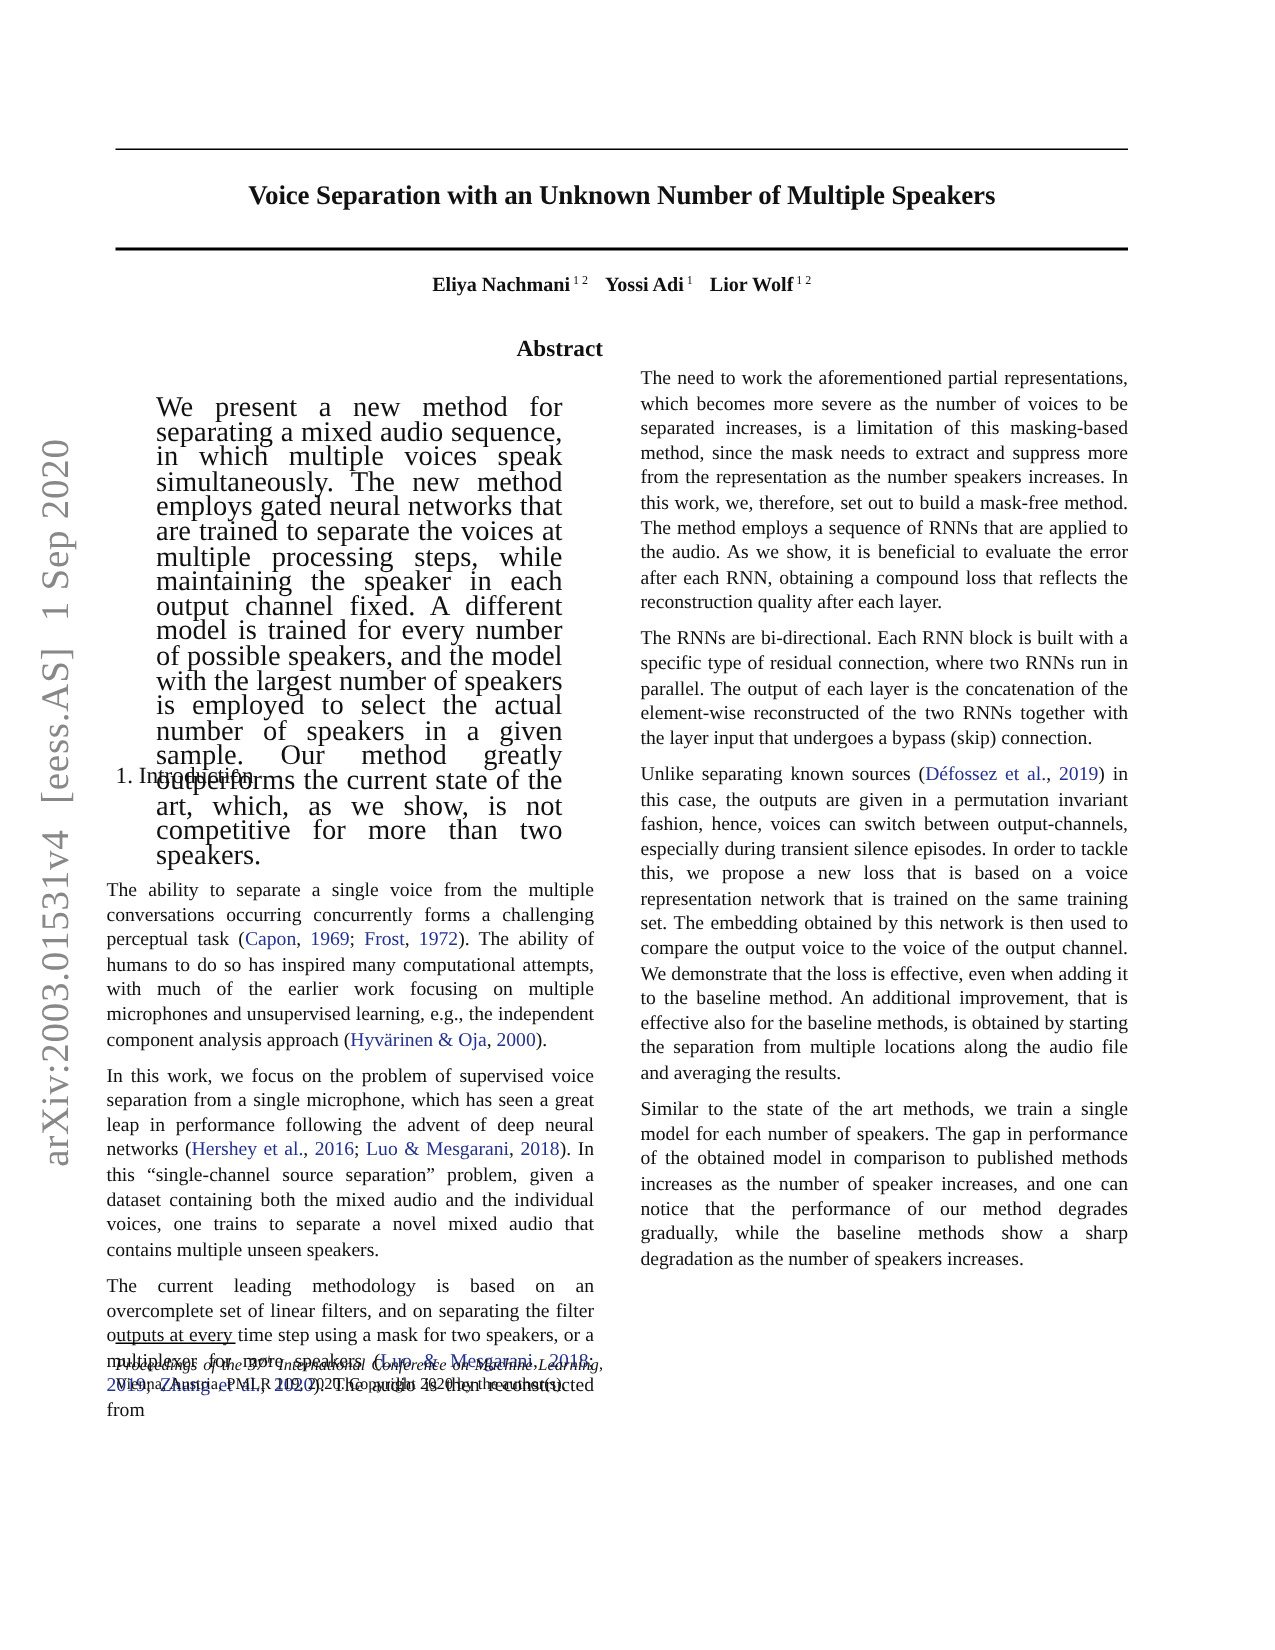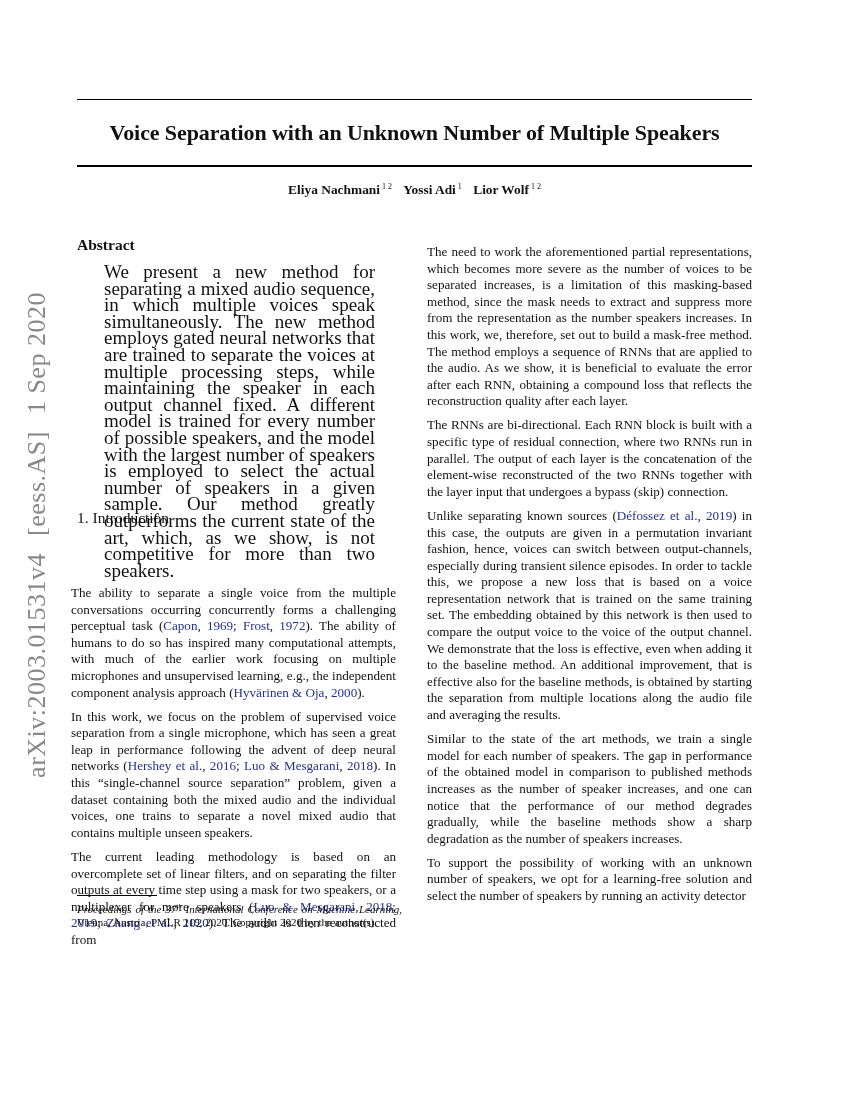--- a/index.html
+++ b/index.html
@@ -2,33 +2,33 @@
 <html><head>
 <meta charset="utf-8">
 <style>
   html, body { margin: 0; padding: 0; background: #ffffff; }
   body { width: 850px; height: 1100px; position: relative; overflow: hidden;
          font-family: "Liberation Serif", serif; color: #111; }
   .rule { position: absolute; left: 77px; width: 675px; background: #000; }
   .rule-top { top: 99px; height: 1px; }
   .rule-bottom { top: 165px; height: 2px; }
   .title { position: absolute; top: 120px; left: 77px; width: 675px; text-align: center;
-           font-weight: bold; font-size: 22px; letter-spacing: -0.1px; }
+           font-weight: bold; font-size: 18px; letter-spacing: -0.1px; }
   .authors { position: absolute; top: 182px; left: 77px; width: 675px; text-align: center;
              font-weight: bold; font-size: 13.4px; }
   .authors .author { margin: 0 4px; }
   .authors sup { font-size: 8px; font-weight: normal; vertical-align: 5px; margin-left: 2px; }
   .sidebar { position: absolute; left: 37px; top: 530px; transform: translate(-50%,-50%) rotate(-90deg);
              white-space: nowrap; font-family: "Liberation Serif", serif; font-size: 26px; color: #888;
              letter-spacing: 0.5px; }
   .sidebar span { margin-right: 10px; }
   .col { position: absolute; width: 325px; font-size: 13.1px; line-height: 16.6px; text-align: justify; }
   .col-left { left: 71px; margin-top: 46px; }
   .col-right { left: 427px; top: 244px; }
-  .abstract-heading { position: absolute; top: 236px; left: 77px; width: 325px; text-align: left;
+  .abstract-heading { position: absolute; top: 224px; left: 77px; width: 325px; text-align: right;
                       font-weight: bold; font-size: 15.5px; }
   .abstract-body { position: absolute; top: 264px; left: 104px; width: 271px; font-size: 19px;
                    line-height: 16.6px; text-align: justify; }
   .section-heading { position: absolute; top: 509px; left: 77px; font-weight: normal; font-size: 15.5px; }
   .intro { top: 539px; }
   p { margin: 0 0 7.5px 0; }
   .cite { color: #23318f; }
   .fn-rule { position: absolute; left: 77px; top: 895px; width: 80px; height: 1px; background: #000; }
   .footnote { position: absolute; left: 77px; top: 900px; width: 325px; font-size: 11px; line-height: 13.4px;
               text-align: justify; }
@@ -69,14 +69,13 @@
 <div class="fn-rule"></div>
 <div class="footnote">
   <div><em><span>Proceedings of the 37</span><sup>th</sup><span> International Conference on Machine Learning</span></em><span>, Vienna, Austria, PMLR 119, 2020. Copyright 2020 by the author(s).</span></div>
 </div>
 
 <div class="col col-right">
   <p>The need to work the aforementioned partial representations, which becomes more severe as the number of voices to be separated increases, is a limitation of this masking-based method, since the mask needs to extract and suppress more from the representation as the number speakers increases. In this work, we, therefore, set out to build a mask-free method. The method employs a sequence of RNNs that are applied to the audio. As we show, it is beneficial to evaluate the error after each RNN, obtaining a compound loss that reflects the reconstruction quality after each layer.</p>
   <p>The RNNs are bi-directional. Each RNN block is built with a specific type of residual connection, where two RNNs run in parallel. The output of each layer is the concatenation of the element-wise reconstructed of the two RNNs together with the layer input that undergoes a bypass (skip) connection.</p>
   <p><span>Unlike separating known sources (</span><a class="cite">Défossez et al.</a><span>, </span><a class="cite">2019</a><span>) in this case, the outputs are given in a permutation invariant fashion, hence, voices can switch between output-channels, especially during transient silence episodes.  In order to tackle this, we propose a new loss that is based on a voice representation network that is trained on the same training set. The embedding obtained by this network is then used to compare the output voice to the voice of the output channel. We demonstrate that the loss is effective, even when adding it to the baseline method. An additional improvement, that is effective also for the baseline methods, is obtained by starting the separation from multiple locations along the audio file and averaging the results.</span></p>
   <p>Similar to the state of the art methods, we train a single model for each number of speakers. The gap in performance of the obtained model in comparison to published methods increases as the number of speaker increases, and one can notice that the performance of our method degrades gradually, while the baseline methods show a sharp degradation as the number of speakers increases.</p>
-  <p>To support the possibility of working with an unknown number of speakers, we opt for a learning-free solution and select the number of speakers by running an activity detector</p>
 </div>
 
 </body></html>

